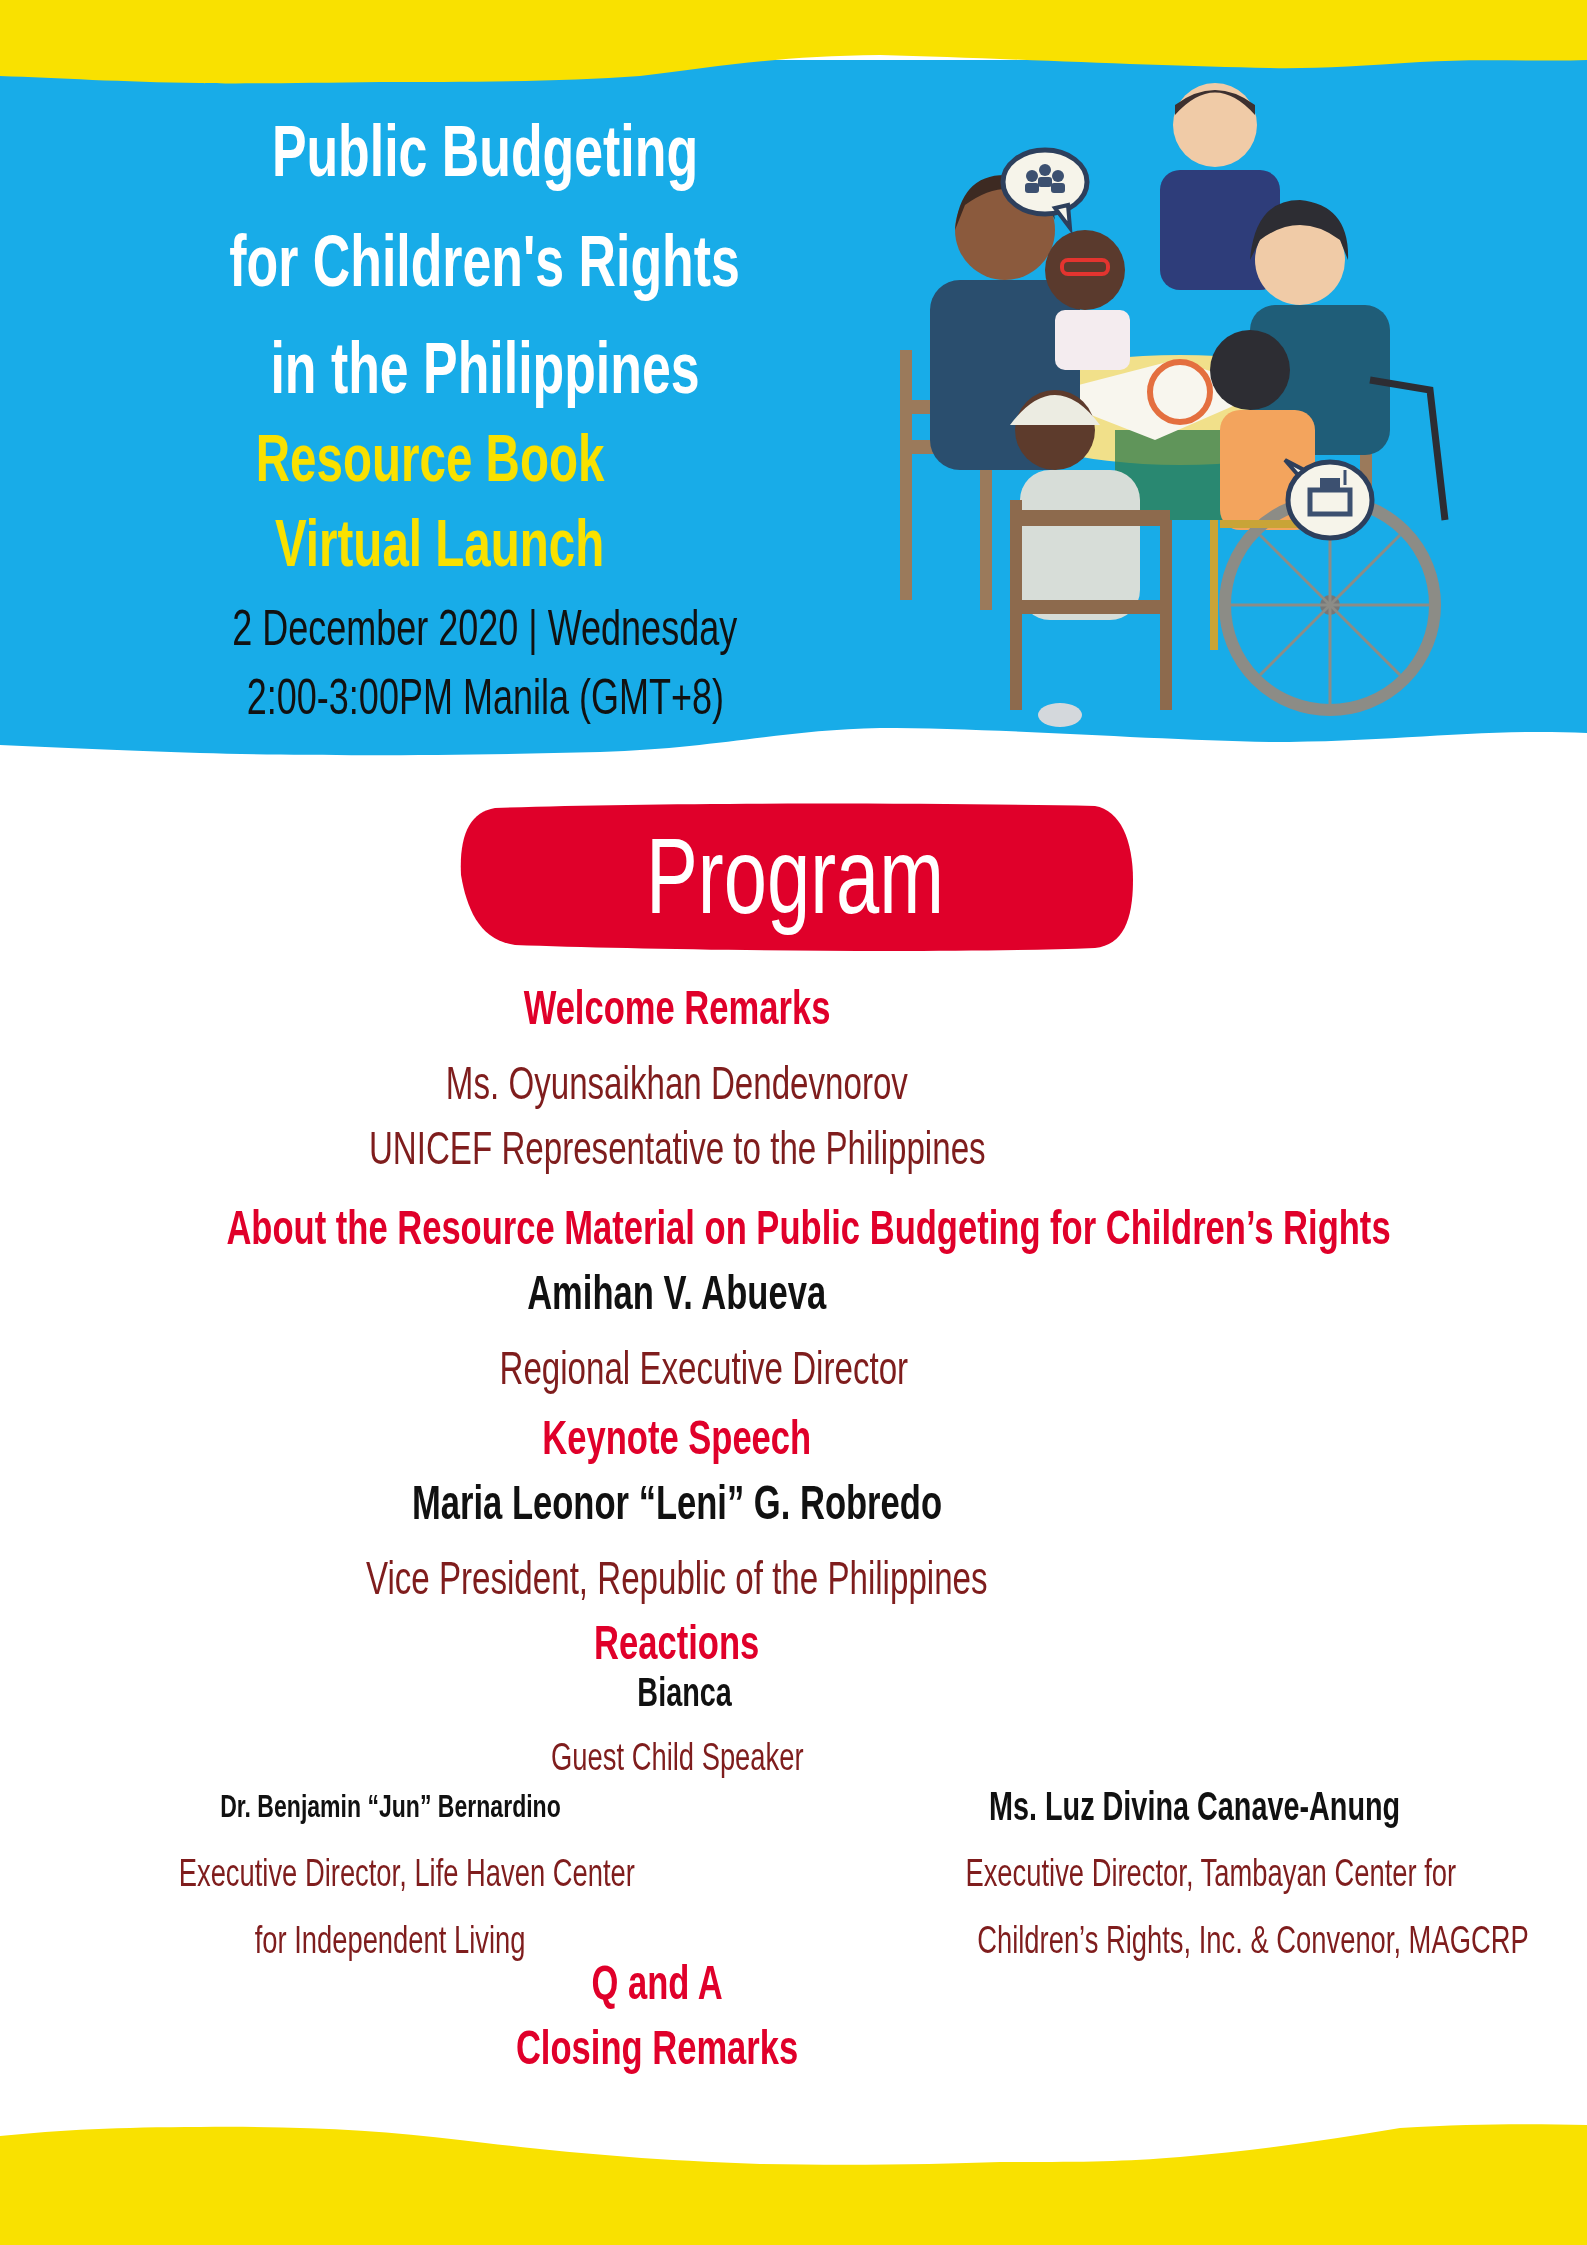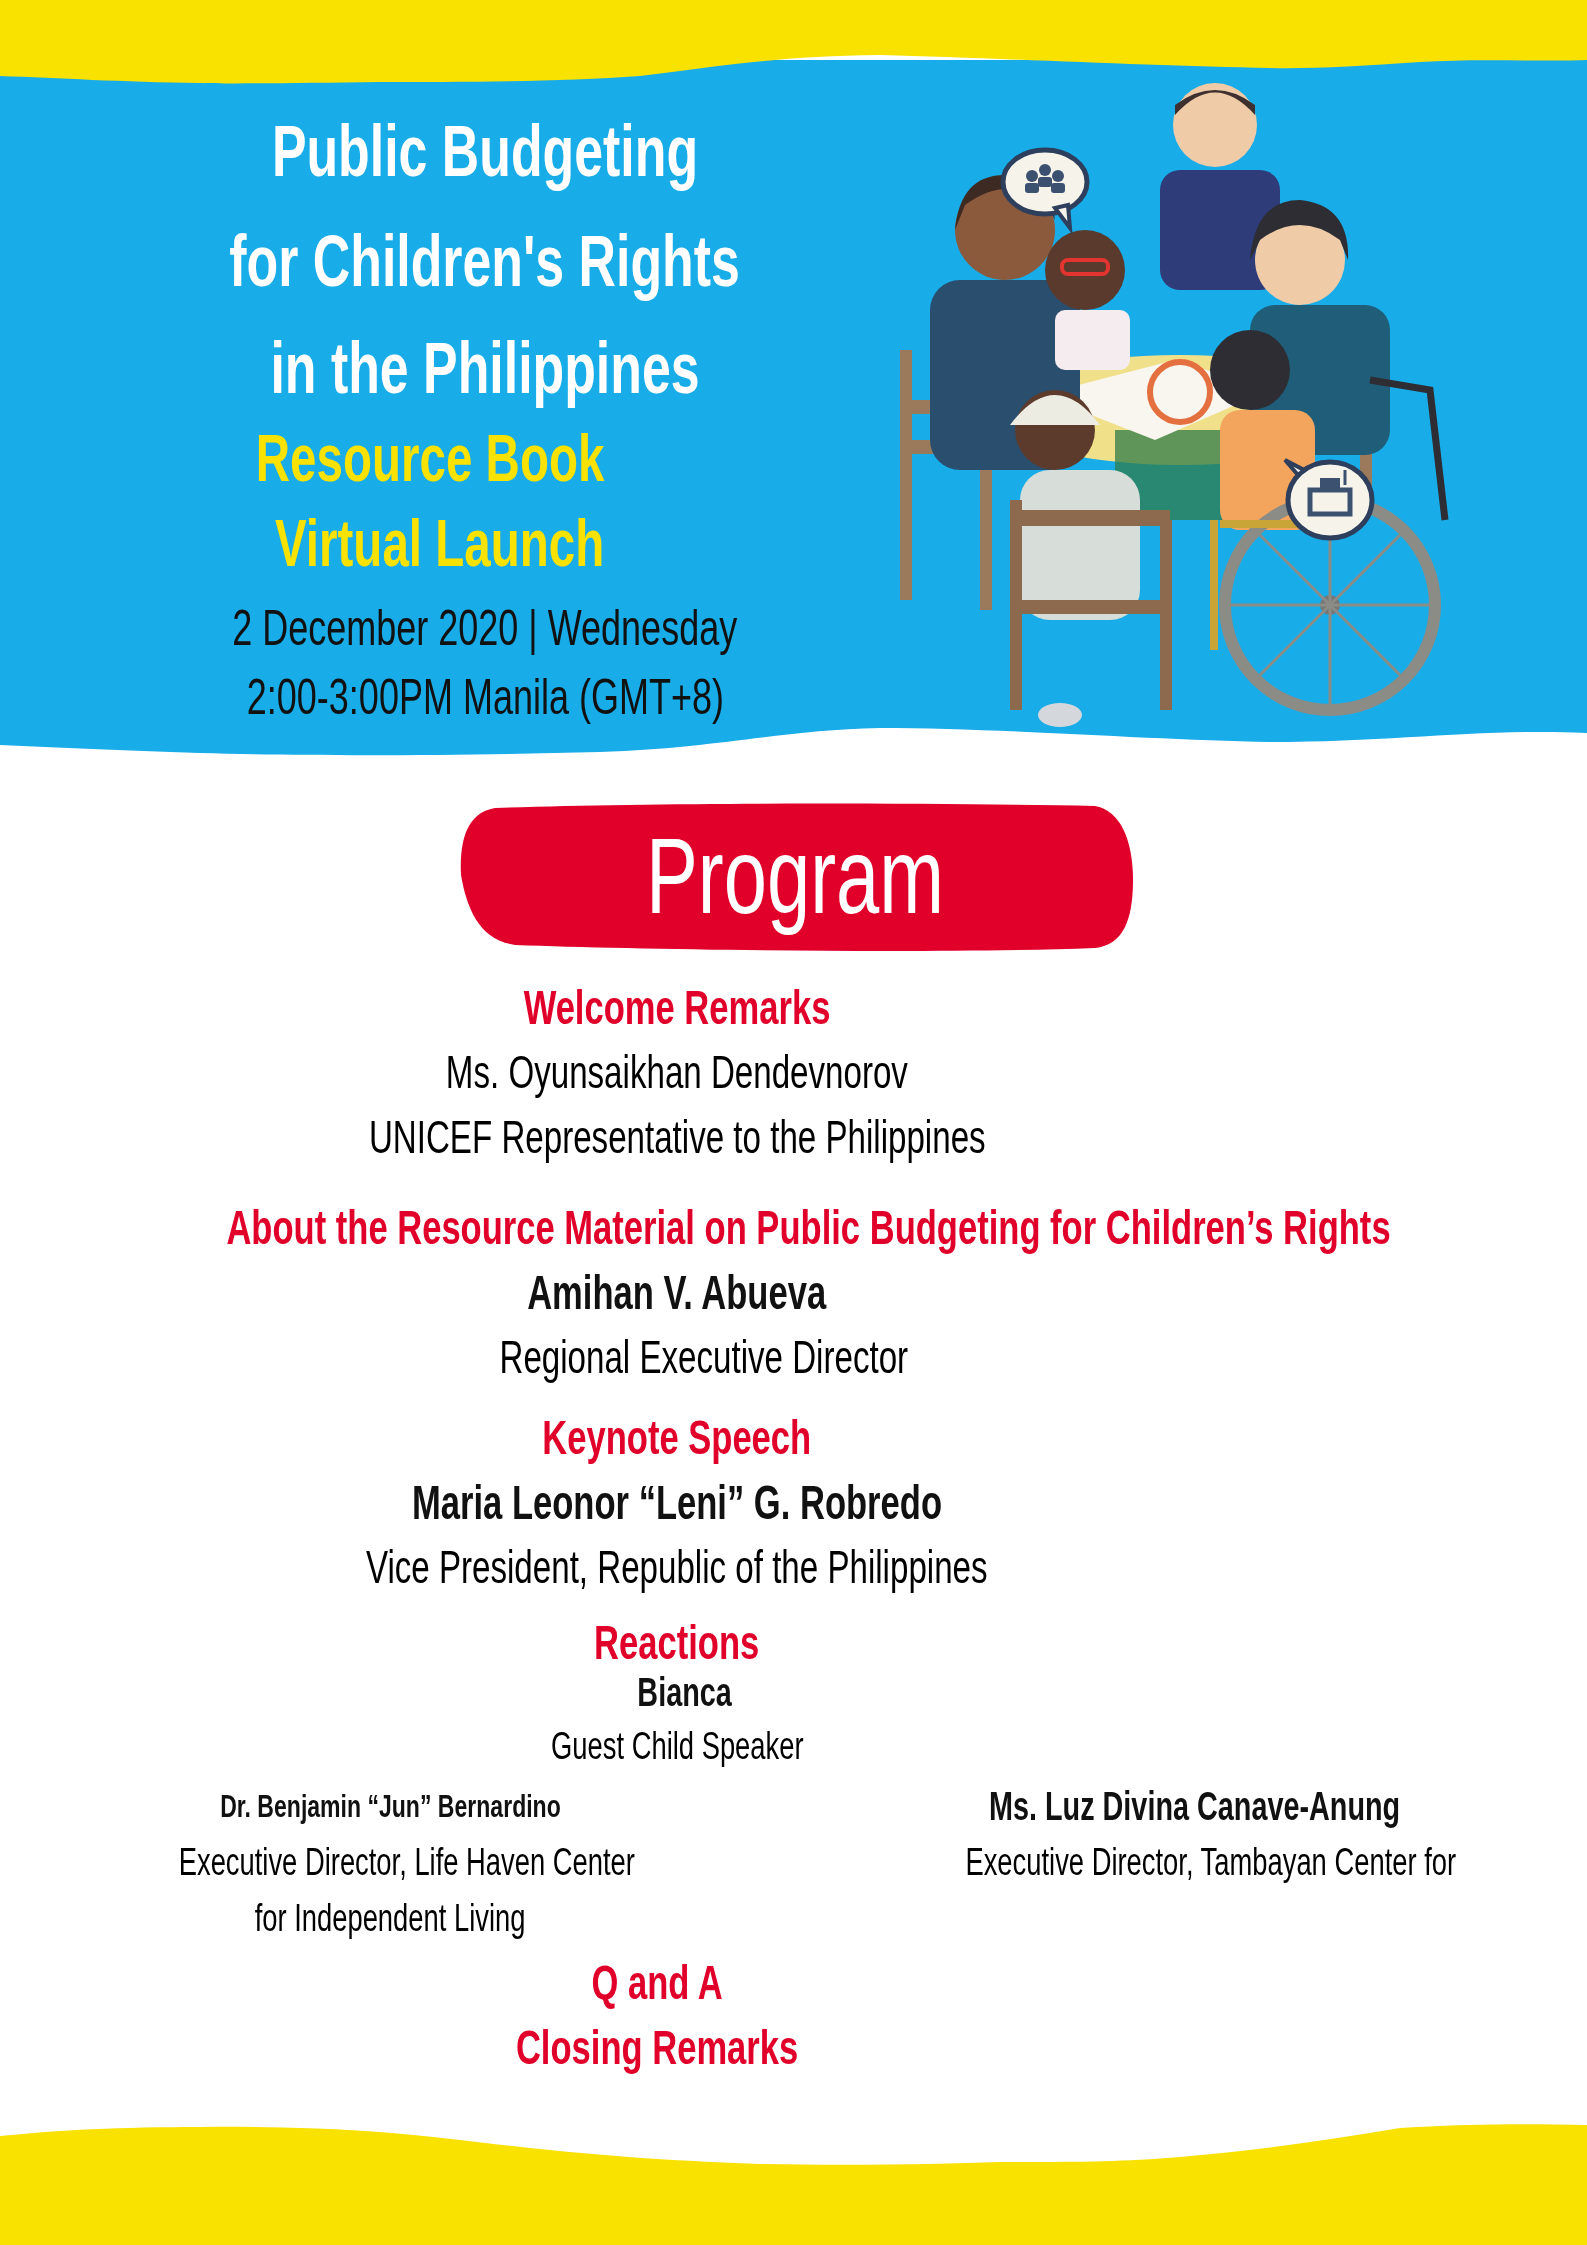--- a/index.html
+++ b/index.html
@@ -18,21 +18,21 @@
   .t-white { color: #ffffff; font-weight: 700; font-size: 72px; line-height: 1; }
   .t-yellow { color: #F9E100; font-weight: 700; font-size: 66px; line-height: 1; }
   .t-date { color: #111111; font-weight: 400; font-size: 50px; line-height: 1; }
 
   
   .program-pill { position: absolute; left: 455px; top: 800px; width: 680px; height: 155px; z-index: 2; }
   .program-label { position: absolute; left: 0; width: 100%; top: 22px; text-align: center;
     color: #ffffff; font-size: 108px; font-weight: 400; line-height: 1; z-index: 3; }
 
   .sec-red { color: #E0002A; font-weight: 700; }
-  .txt-black { color: #000000; font-weight: 400; }
+  .txt-black { color: #7f1d1d; font-weight: 400; margin-top: 11px; }
   .txt-bold { color: #111111; font-weight: 700; }
 
   .col { position: absolute; text-align: center; }
 </style>
 </head>
 <body>
 
 <svg class="bg-svg" viewBox="0 0 1587 2245" xmlns="http://www.w3.org/2000/svg">
 
   <path d="M0,60 L1587,60 L1587,733 C1480,728 1400,742 1270,742 C1150,740 1000,728 880,728 C780,730 720,748 600,752 C450,756 300,756 200,753 C120,750 60,748 0,745 Z" fill="#18ACE8"></path>
@@ -170,20 +170,21 @@
 
     <div class="col" style="left:90px; top:818px; width:600px;">
       <div class="txt-bold" style="font-size:32px; line-height:56px;"><span class="cond">Dr. Benjamin “Jun” Bernardino</span></div>
       <div class="txt-black" style="font-size:38px; line-height:56px;"><span class="cond">Executive Director, Life Haven Center</span></div>
       <div class="txt-black" style="font-size:38px; line-height:56px;"><span class="cond">for Independent Living</span></div>
     </div>
 
     <div class="col" style="left:870px; top:818px; width:650px;">
       <div class="txt-bold" style="font-size:40px; line-height:56px;"><span class="cond">Ms. Luz Divina Canave-Anung</span></div>
       <div class="txt-black" style="font-size:38px; line-height:56px;"><span class="cond">Executive Director, Tambayan Center for</span></div>
+      <div class="txt-black" style="font-size:38px; line-height:56px;"><span class="cond">Children’s Rights, Inc. &amp; Convenor, MAGCRP</span></div>
     </div>
   </div>
 
   <div>
     <div class="line sec-red" style="top:995px; left:-20px; font-size:48px;"><span class="cond">Q and A</span></div>
   </div>
 
   <div>
     <div class="line sec-red" style="top:1060px; left:-20px; font-size:48px;"><span class="cond">Closing Remarks</span></div>
   </div>

